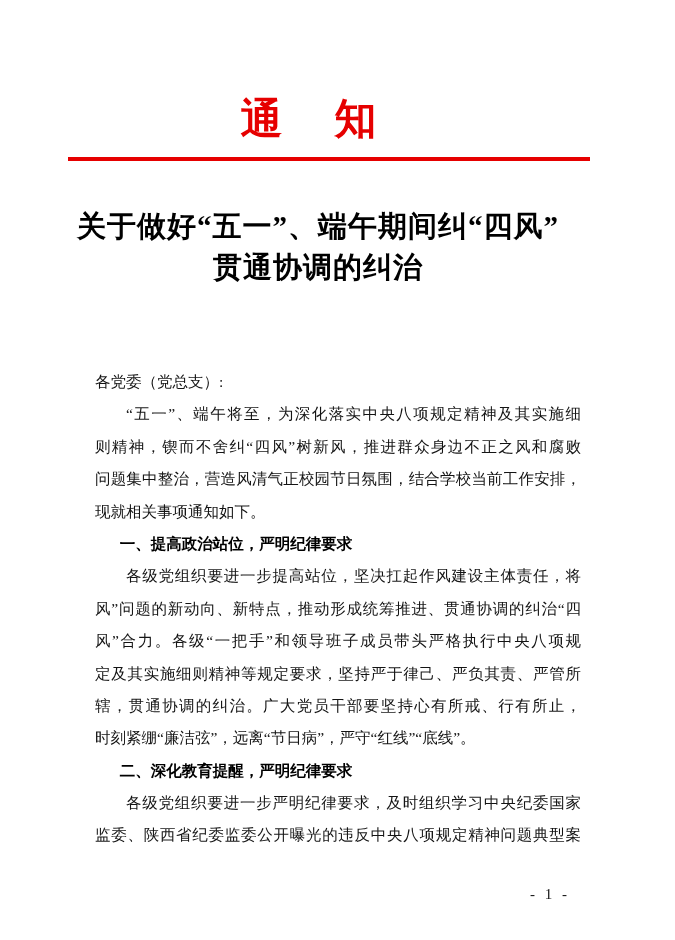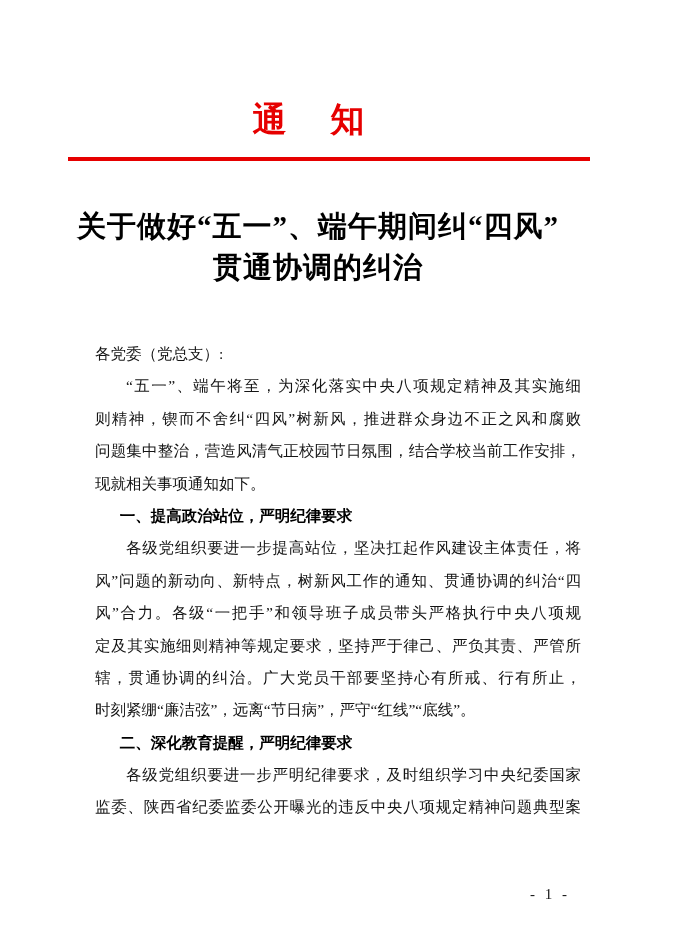--- a/index.html
+++ b/index.html
@@ -14,21 +14,21 @@
   .page {
     position: absolute; inset: 0;
     background: #ffffff;
   }
   
   .banner {
     position: absolute;
     top: 96px; left: 21px; width: 580px;
     text-align: center;
     color: #e60000;
-    font-size: 34px;
+    font-size: 42px;
     font-weight: 900;
     letter-spacing: 5px;
     line-height: 46px;
     font-family: "DejaVu Serif", "Liberation Serif", serif;
   }
   
   .red-rule {
     position: absolute;
     top: 157px; left: 68px;
     width: 522px; height: 4px;
@@ -41,21 +41,21 @@
     text-align: center;
     color: #000000;
     font-weight: bold;
     font-size: 29px;
     line-height: 41px;
     letter-spacing: 1px;
   }
   
   .body-block {
     position: absolute;
-    top: 338px; left: 95px;
+    top: 366px; left: 95px;
     width: 486px;
   }
   .bline {
     font-size: 15.5px;
     line-height: 32.4px;
     height: 32.4px;
     overflow: hidden;
     color: #141414;
     text-align: justify;
     text-align-last: justify;
@@ -100,21 +100,21 @@
   </div>
 
   <div class="body-block">
     <div class="bline left">各党委（党总支）:</div>
     <div class="bline first">“五一”、端午将至，为深化落实中央八项规定精神及其实施细</div>
     <div class="bline">则精神，锲而不舍纠“四风”树新风，推进群众身边不正之风和腐败</div>
     <div class="bline">问题集中整治，营造风清气正校园节日氛围，结合学校当前工作安排，</div>
     <div class="bline left">现就相关事项通知如下。</div>
     <div class="bline heading">一、提高政治站位，严明纪律要求</div>
     <div class="bline first">各级党组织要进一步提高站位，坚决扛起作风建设主体责任，将</div>
-    <div class="bline">风”问题的新动向、新特点，树新风工作的通知、贯通协调的纠治“四</div>
+    <div class="bline">风”问题的新动向、新特点，推动形成统筹推进、贯通协调的纠治“四</div>
     <div class="bline">风”合力。各级“一把手”和领导班子成员带头严格执行中央八项规</div>
     <div class="bline">定及其实施细则精神等规定要求，坚持严于律己、严负其责、严管所</div>
     <div class="bline">辖，贯通协调的纠治。广大党员干部要坚持心有所戒、行有所止，</div>
     <div class="bline left">时刻紧绷“廉洁弦”，远离“节日病”，严守“红线”“底线”。</div>
     <div class="bline heading">二、深化教育提醒，严明纪律要求</div>
     <div class="bline first">各级党组织要进一步严明纪律要求，及时组织学习中央纪委国家</div>
     <div class="bline">监委、陕西省纪委监委公开曝光的违反中央八项规定精神问题典型案</div>
   </div>
 
   <div class="page-num">- 1 -</div>

